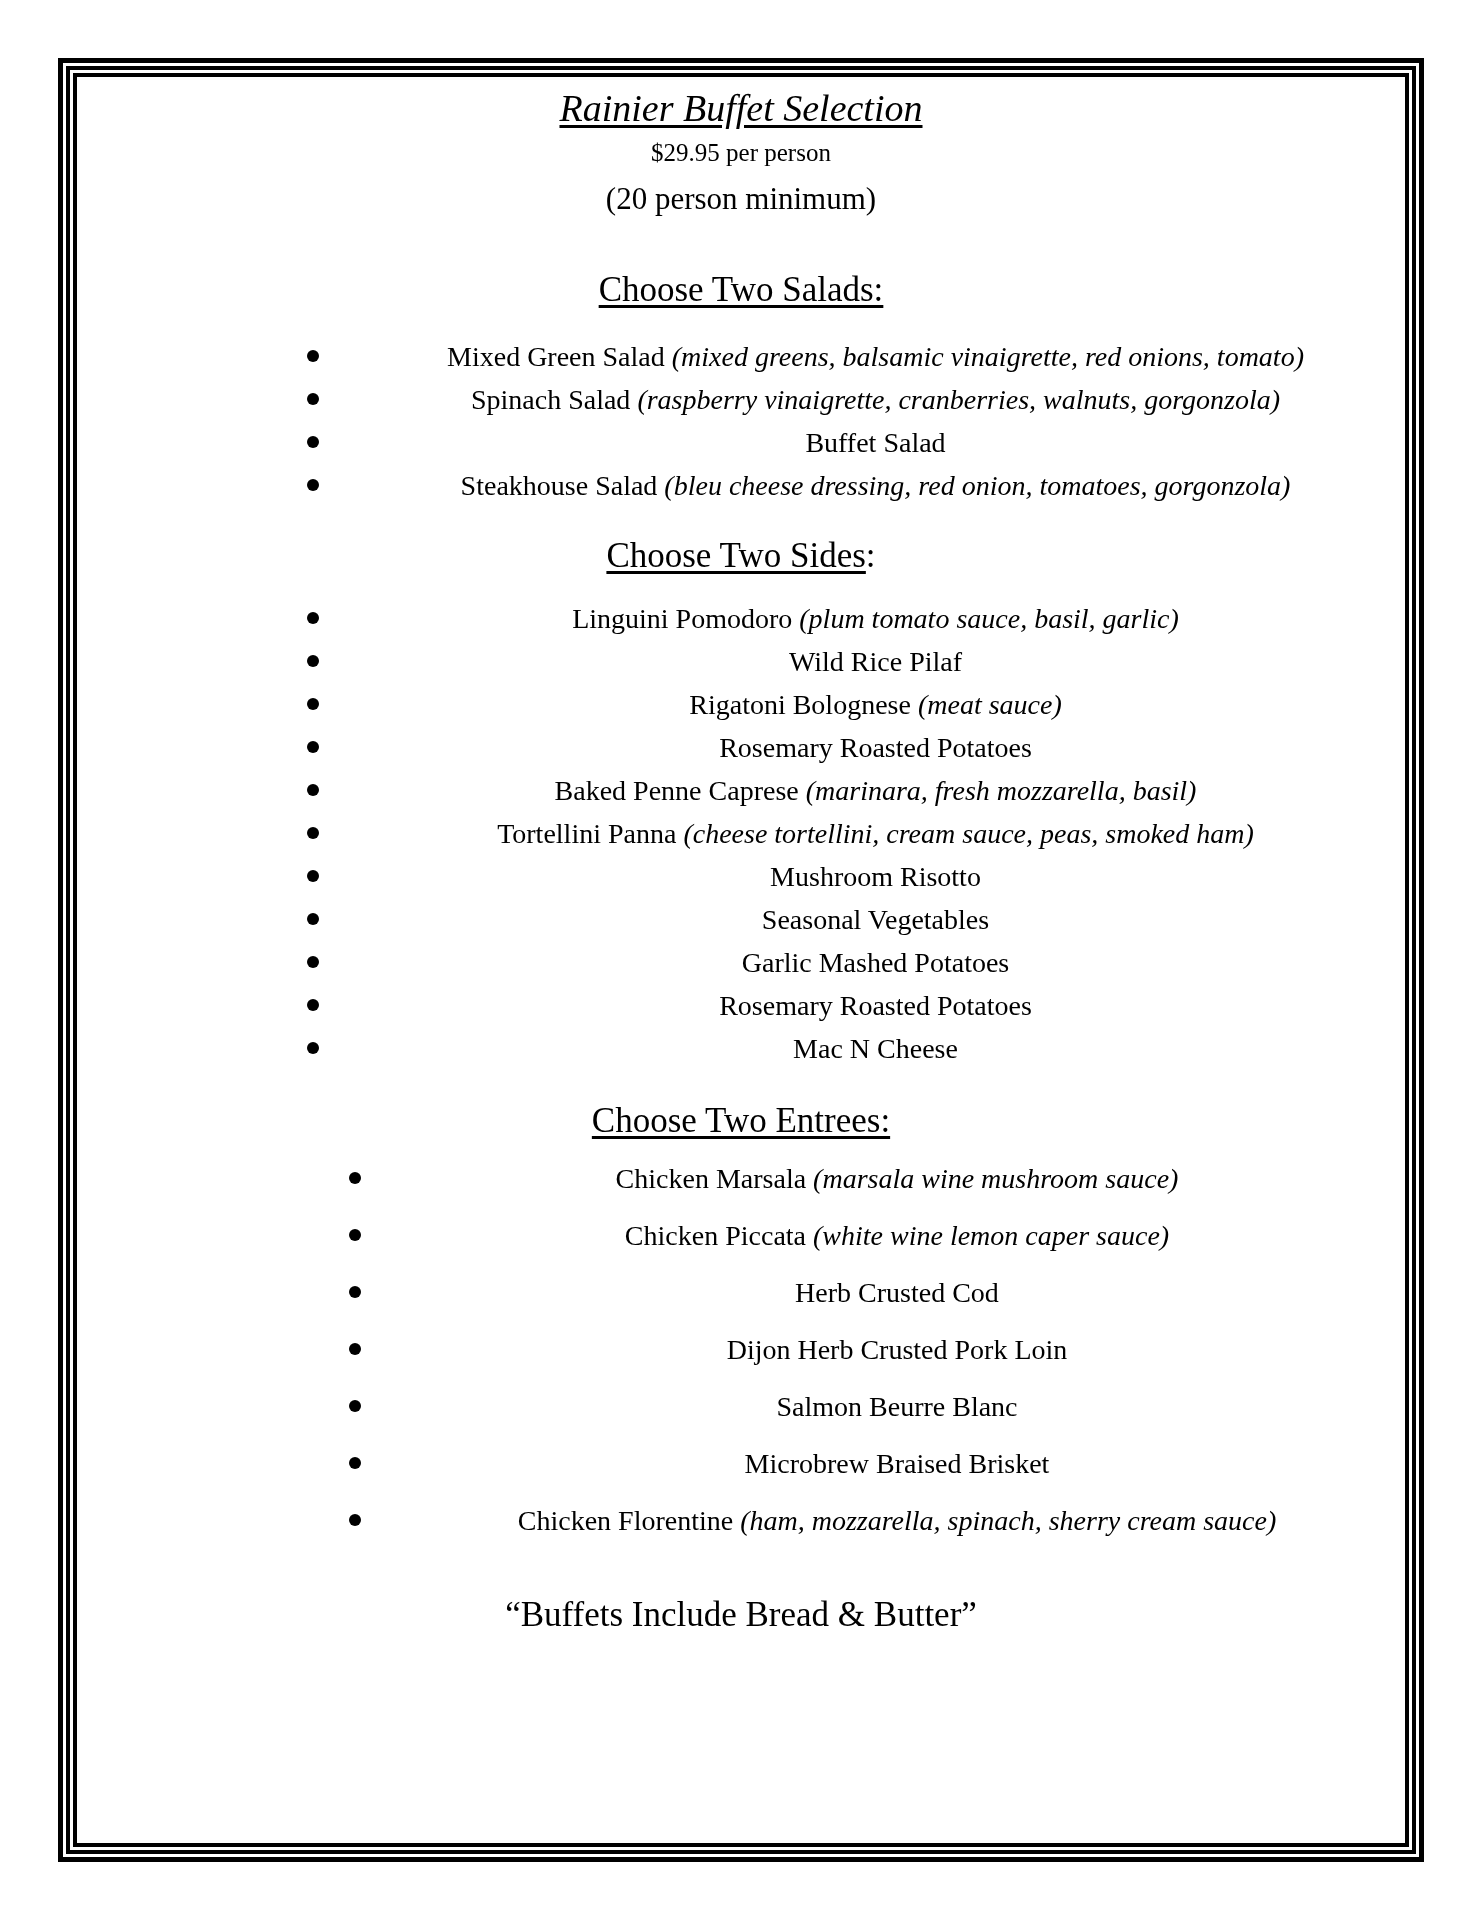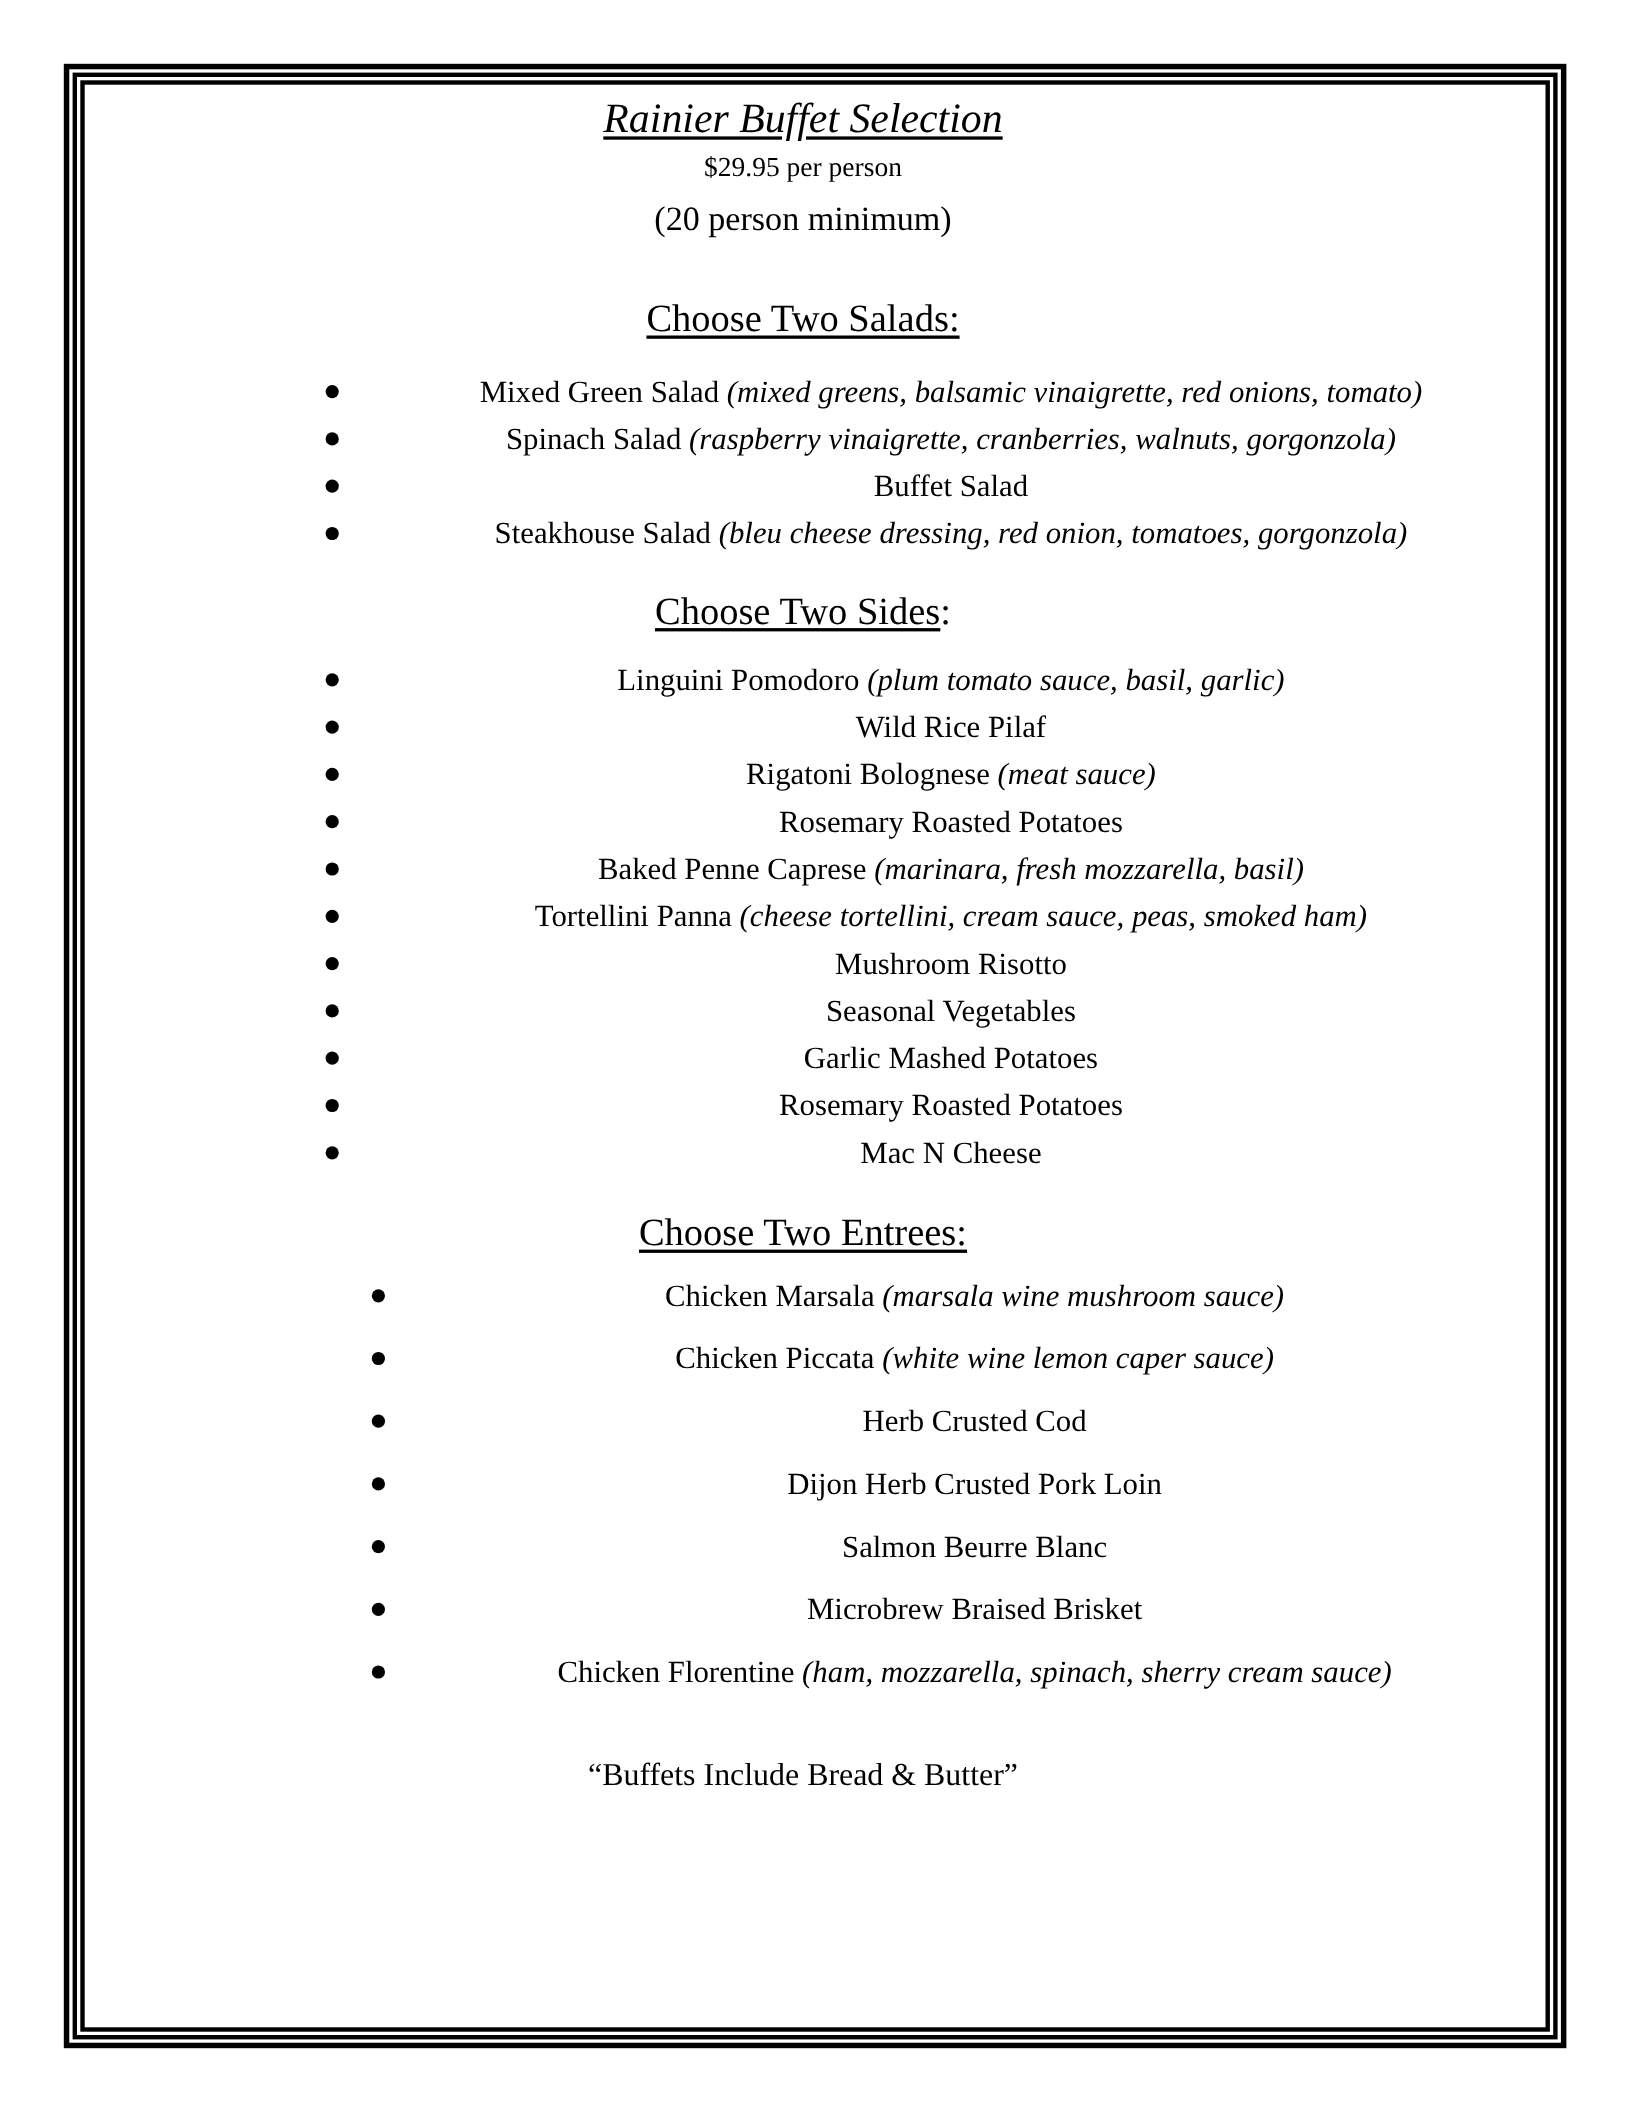--- a/index.html
+++ b/index.html
@@ -22,21 +22,21 @@
     width: 100%; height: 100%;
     box-sizing: border-box;
     border: 4px solid #000; padding: 3px;
   }
   .frame-inner {
     width: 100%; height: 100%;
     box-sizing: border-box;
     border: 4px solid #000;
   }
   .content {
-    position: absolute; left: 65px; top: 76px;
+    position: absolute; left: 76px; top: 76px;
     width: 1330px;
     text-align: center;
   }
   .u { text-decoration: underline; text-underline-offset: 4px; }
   .title {
     margin: 10px 0 0; font-weight: normal; font-style: italic;
     font-size: 38px; line-height: 45px;
   }
   .price   { margin: 2px 0 0;  font-size: 25px; line-height: 40px; }
   .minimum { margin: 6px 0 0;  font-size: 31px; line-height: 40px; }
@@ -59,21 +59,21 @@
   }
   .menu-list li { position: relative; }
   .dot {
     position: absolute; left: -38px; top: 15px;
     width: 12px; height: 12px; border-radius: 50%;
     background: #000;
   }
   .list-entrees .dot { left: -39px; top: 22px; }
   .detail { font-style: italic; }
   .detail:empty { display: none; }
-  .footer { margin: 48px 0 0; font-size: 29px; line-height: 35px; }
+  .footer { margin: 48px 0 0; font-size: 35px; line-height: 35px; }
 </style>
 </head>
 <body>
 
 <div class="frame">
   <div class="frame-mid">
     <div class="frame-inner"></div>
   </div>
 </div>
 

